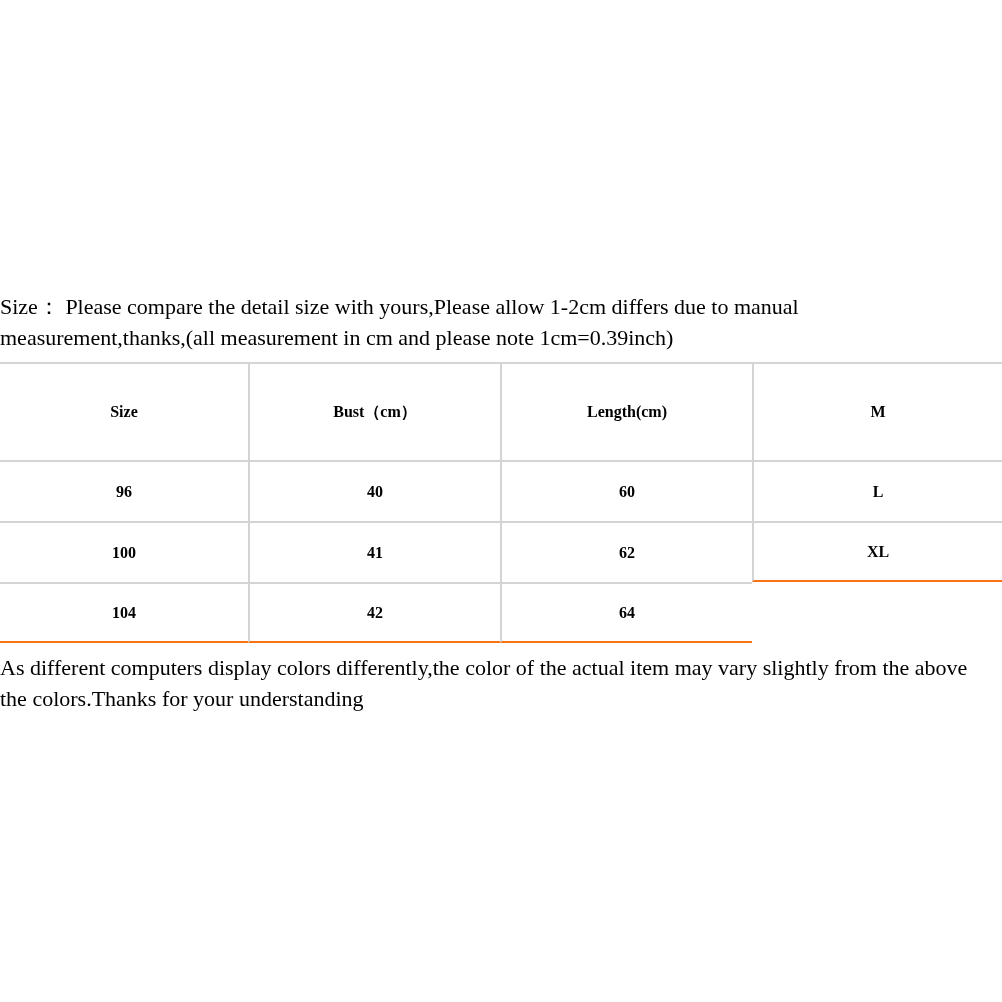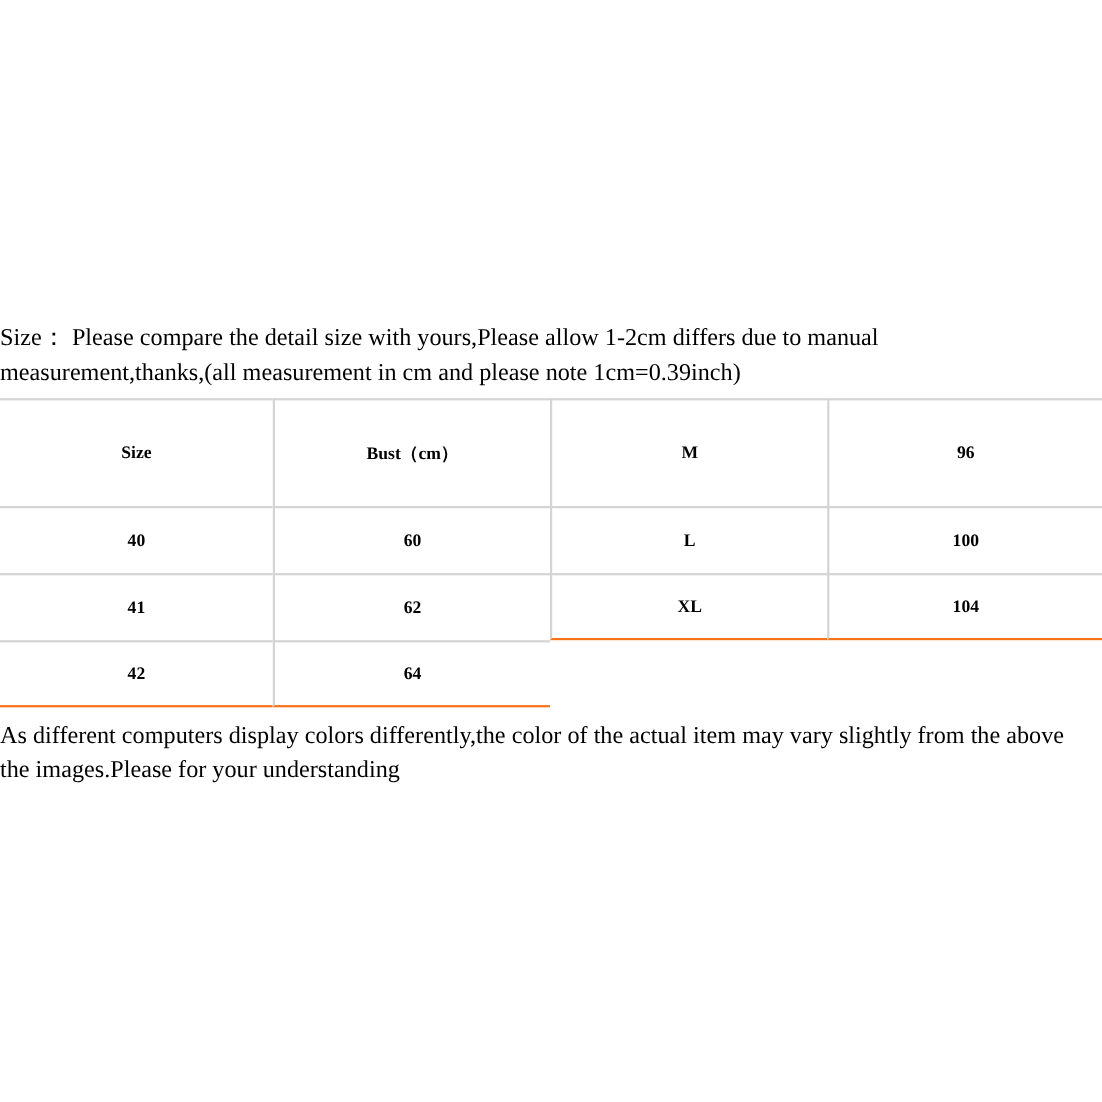--- a/index.html
+++ b/index.html
@@ -74,35 +74,36 @@
 
   <div class="note size-note">
     <div>Size： Please compare the detail size with yours,Please allow 1-2cm differs due to manual</div>
     <div>measurement,thanks,(all measurement in cm and please note 1cm=0.39inch)</div>
   </div>
 
   <div class="size-table">
 
     <div class="cell">Size</div>
     <div class="cell">Bust（cm）</div>
+    <div class="cell">Length(cm)</div>
 
     <div class="cell">M</div>
     <div class="cell">96</div>
     <div class="cell">40</div>
     <div class="cell">60</div>
 
     <div class="cell">L</div>
     <div class="cell">100</div>
     <div class="cell">41</div>
     <div class="cell">62</div>
 
     <div class="cell">XL</div>
     <div class="cell">104</div>
     <div class="cell">42</div>
     <div class="cell">64</div>
   </div>
 
   <div class="note color-note">
     <div>As different computers display colors differently,the color of the actual item may vary slightly from the above</div>
-    <div>the images.Please for your understanding</div>
+    <div>the colors.Thanks for your understanding</div>
   </div>
 
 </div>
 
 </body></html>

